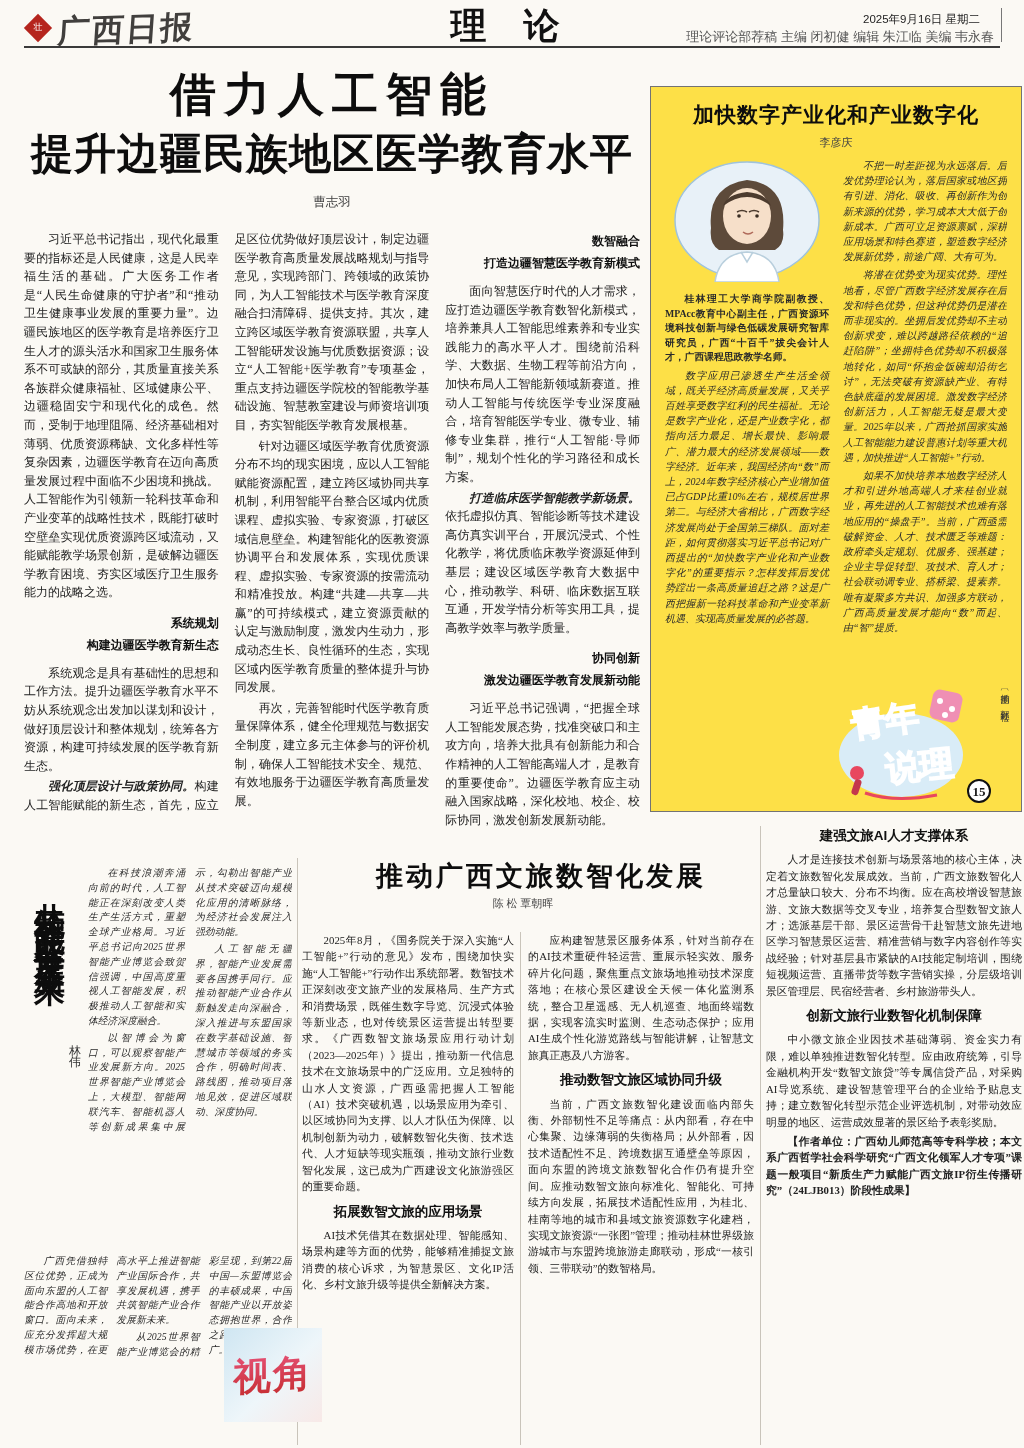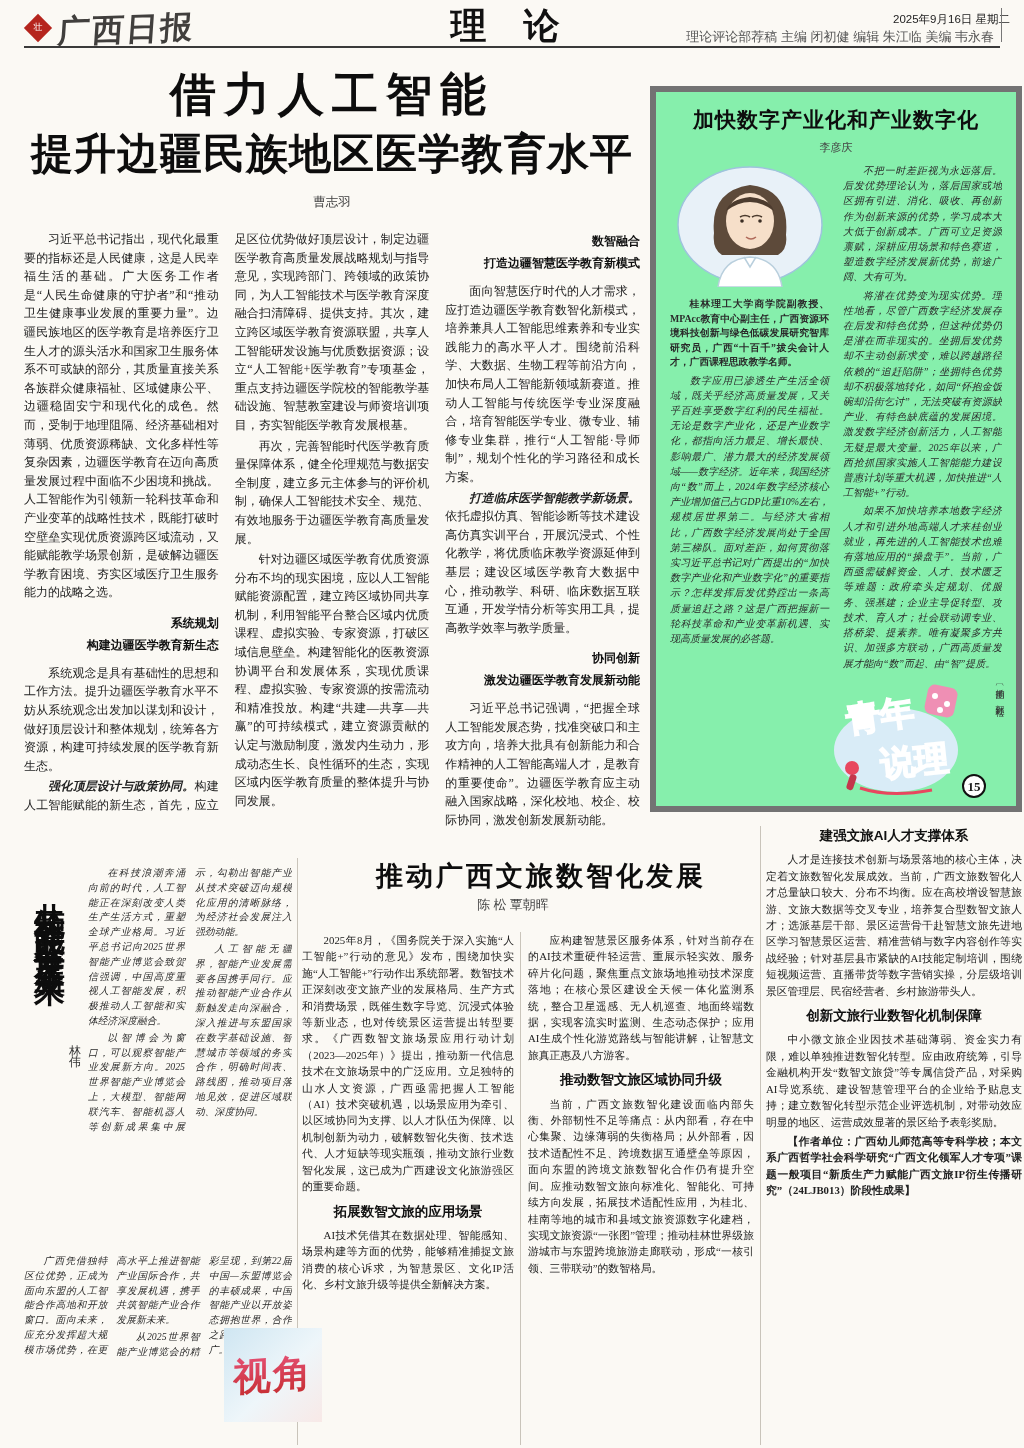--- a/index.html
+++ b/index.html
@@ -5,37 +5,37 @@
   * { margin:0; padding:0; box-sizing:border-box; }
   html,body { width:1024px; }
   body { font-family:"Liberation Serif", serif; background:#f6f3ec; color:#1c1c1c; }
   .page { position:relative; width:1024px; height:1448px; background:#fbf9f4; overflow:hidden; }
 
   
   .seal { position:absolute; left:28px; top:18px; width:20px; height:20px; background:#b5251d; transform:rotate(45deg); }
   .seal span { position:absolute; left:5px; top:3px; color:#fff; font-size:9px; transform:rotate(-45deg); }
   .paper-name { position:absolute; left:58px; top:8px; font-size:32px; font-weight:bold; color:#413f3d; transform:skewX(-6deg) rotate(-2deg); letter-spacing:2px; }
   .section-title { position:absolute; left:0; right:0; top:2px; text-align:center; font-size:36px; font-weight:bold; letter-spacing:14px; color:#111; }
-  .date-line { position:absolute; right:14px; top:12px; text-align:right; font-size:11.5px; color:#222; font-family:"Liberation Sans",sans-serif; }
+  .date-line { position:absolute; right:44px; top:12px; text-align:right; font-size:11.5px; color:#222; font-family:"Liberation Sans",sans-serif; }
   .staff-line { position:absolute; right:30px; top:28px; text-align:right; font-size:13px; color:#555; font-family:"Liberation Sans",sans-serif; }
   .header-rule { position:absolute; left:24px; right:24px; top:46px; height:2px; background:#3a3a3a; }
   .header-tick { position:absolute; right:22px; top:8px; width:1px; height:34px; background:#777; }
 
   
   .main-art { position:absolute; left:24px; top:64px; width:616px; }
   .main-h1 { text-align:center; font-size:46px; font-weight:bold; letter-spacing:8px; color:#0d0d0d; }
   .main-h2 { text-align:center; font-size:42px; font-weight:bold; letter-spacing:1px; color:#0d0d0d; }
   .main-byline { text-align:center; font-size:12.5px; margin-top:12px; color:#404040; }
   .main-body { position:absolute; left:24px; top:230px; width:616px; height:614px; column-count:3; column-gap:16px; font-size:12px; line-height:18.6px; text-align:justify; overflow:hidden; color:#222; }
   .main-body p { text-indent:2em; margin-bottom:2px; }
   .sec-head { font-family:"Liberation Sans",sans-serif; font-weight:bold; text-align:right; font-size:12px; line-height:22px; margin:10px 0 8px; break-inside:avoid; color:#111; }
   .runin { font-weight:bold; font-style:italic; }
 
   
-  .feature-box { position:absolute; left:650px; top:86px; width:372px; height:726px; border:6px solid #737373; background:#86efac; padding:12px 14px; }
+  .feature-box { position:absolute; left:650px; top:86px; width:372px; height:726px; border:1px solid #737373; background:#fde047; padding:12px 14px; }
   .feat-title { text-align:center; font-family:"Liberation Sans",sans-serif; font-size:21px; font-weight:bold; letter-spacing:1px; color:#0d0d0d; margin-top:2px; }
   .feat-byline { text-align:center; font-size:11px; color:#444; margin:6px 0 8px; }
   .feat-body { column-count:2; column-gap:14px; height:628px; overflow:hidden; font-size:10px; line-height:15.2px; text-align:justify; font-style:italic; color:#2a2a2a; }
   .feat-body p { text-indent:2em; margin-bottom:3px; }
   .feat-bio { font-weight:bold; font-style:normal; font-size:9.8px; line-height:14.5px; margin-bottom:6px; }
   .portrait-wrap { width:100%; height:128px; break-inside:avoid; margin-bottom:6px; text-align:center; }
   .badge-cluster { position:absolute; right:8px; bottom:6px; width:178px; height:120px; }
   .illu-credit { position:absolute; right:2px; top:0; writing-mode:vertical-rl; font-size:9px; letter-spacing:2px; color:#333; font-style:normal; height:110px; }
   .circle-num { position:absolute; right:22px; bottom:2px; width:24px; height:24px; border:2px solid #111; border-radius:50%; text-align:center; font-size:13px; line-height:21px; font-weight:bold; background:#fff; font-style:normal; }
 
@@ -46,21 +46,21 @@
   .left-title { position:absolute; left:28px; top:878px; writing-mode:vertical-rl; font-size:31px; font-weight:bold; letter-spacing:6px; height:378px; color:#0d0d0d; }
   .left-author { position:absolute; left:66px; top:1035px; writing-mode:vertical-rl; font-size:12px; letter-spacing:4px; color:#333; }
   .left-body-a { position:absolute; left:88px; top:866px; width:204px; height:378px; column-count:2; column-gap:10px; font-size:9.8px; line-height:14.8px; text-align:justify; font-style:italic; overflow:hidden; color:#2b2b2b; }
   .left-body-b { position:absolute; left:24px; top:1254px; width:268px; height:190px; column-count:3; column-gap:9px; font-size:9.8px; line-height:14.8px; text-align:justify; font-style:italic; overflow:hidden; color:#2b2b2b; }
   .left-body-a p, .left-body-b p { text-indent:2em; margin-bottom:2px; }
   .shijiao { position:absolute; left:224px; top:1328px; width:98px; height:94px; background:linear-gradient(135deg,#cfe6f2 0%,#eef6fa 55%,#f8e9e7 100%); display:flex; align-items:center; justify-content:center; }
   .shijiao span { font-size:38px; font-weight:bold; font-family:"Liberation Sans",sans-serif; background:linear-gradient(180deg,#e8537a,#c22a2a); -webkit-background-clip:text; background-clip:text; color:#c93050; transform:rotate(-4deg) skewX(-4deg); letter-spacing:2px; -webkit-text-fill-color:transparent; }
 
   
   .mid-title { position:absolute; left:312px; top:858px; width:458px; text-align:center; font-size:27px; font-weight:bold; letter-spacing:3px; color:#0d0d0d; font-family:"Liberation Sans",sans-serif; }
-  .mid-byline { position:absolute; left:284px; top:896px; width:458px; text-align:center; font-size:13px; color:#444; }
+  .mid-byline { position:absolute; left:294px; top:896px; width:458px; text-align:center; font-size:11px; color:#444; }
   .mid-col { position:absolute; font-size:10.8px; line-height:16.4px; text-align:justify; overflow:hidden; color:#222; }
   .mid-col p { text-indent:2em; margin-bottom:3px; }
   .mid-colA { left:302px; top:932px; width:212px; height:513px; }
   .mid-colB { left:528px; top:932px; width:226px; height:513px; }
   .mid-colC { left:766px; top:826px; width:256px; height:619px; }
   .sub-head { font-family:"Liberation Sans",sans-serif; font-weight:bold; font-size:13.5px; text-align:center; margin:9px 0 7px; break-inside:avoid; color:#111; }
   .author-unit { font-weight:bold; text-indent:2em; font-size:10.8px; }
 </style>
 </head>
 <body>
@@ -84,22 +84,22 @@
   </div>
 
   <div class="main-body">
     <p>习近平总书记指出，现代化最重要的指标还是人民健康，这是人民幸福生活的基础。广大医务工作者是“人民生命健康的守护者”和“推动卫生健康事业发展的重要力量”。边疆民族地区的医学教育是培养医疗卫生人才的源头活水和国家卫生服务体系不可或缺的部分，其质量直接关系各族群众健康福祉、区域健康公平、边疆稳固安宁和现代化的成色。然而，受制于地理阻隔、经济基础相对薄弱、优质资源稀缺、文化多样性等复杂因素，边疆医学教育在迈向高质量发展过程中面临不少困境和挑战。人工智能作为引领新一轮科技革命和产业变革的战略性技术，既能打破时空壁垒实现优质资源跨区域流动，又能赋能教学场景创新，是破解边疆医学教育困境、夯实区域医疗卫生服务能力的战略之选。</p>
     <div class="sec-head">
       <span>系统规划</span><br>
       <span>构建边疆医学教育新生态</span>
     </div>
     <p>系统观念是具有基础性的思想和工作方法。提升边疆医学教育水平不妨从系统观念出发加以谋划和设计，做好顶层设计和整体规划，统筹各方资源，构建可持续发展的医学教育新生态。</p>
     <p><span class="runin">强化顶层设计与政策协同。</span><span>构建人工智能赋能的新生态，首先，应立足区位优势做好顶层设计，制定边疆医学教育高质量发展战略规划与指导意见，实现跨部门、跨领域的政策协同，为人工智能技术与医学教育深度融合扫清障碍、提供支持。其次，建立跨区域医学教育资源联盟，共享人工智能研发设施与优质数据资源；设立“人工智能+医学教育”专项基金，重点支持边疆医学院校的智能教学基础设施、智慧教室建设与师资培训项目，夯实智能医学教育发展根基。</span></p>
+    <p>针对边疆区域医学教育优质资源分布不均的现实困境，应以人工智能赋能资源配置，建立跨区域协同共享机制，利用智能平台整合区域内优质课程、虚拟实验、专家资源，打破区域信息壁垒。构建智能化的医教资源协调平台和发展体系，实现优质课程、虚拟实验、专家资源的按需流动和精准投放。构建“共建—共享—共赢”的可持续模式，建立资源贡献的认定与激励制度，激发内生动力，形成动态生长、良性循环的生态，实现区域内医学教育质量的整体提升与协同发展。</p>
     <p>再次，完善智能时代医学教育质量保障体系，健全伦理规范与数据安全制度，建立多元主体参与的评价机制，确保人工智能技术安全、规范、有效地服务于边疆医学教育高质量发展。</p>
-    <p>针对边疆区域医学教育优质资源分布不均的现实困境，应以人工智能赋能资源配置，建立跨区域协同共享机制，利用智能平台整合区域内优质课程、虚拟实验、专家资源，打破区域信息壁垒。构建智能化的医教资源协调平台和发展体系，实现优质课程、虚拟实验、专家资源的按需流动和精准投放。构建“共建—共享—共赢”的可持续模式，建立资源贡献的认定与激励制度，激发内生动力，形成动态生长、良性循环的生态，实现区域内医学教育质量的整体提升与协同发展。</p>
     <div class="sec-head">
       <span>数智融合</span><br>
       <span>打造边疆智慧医学教育新模式</span>
     </div>
     <p>面向智慧医疗时代的人才需求，应打造边疆医学教育数智化新模式，培养兼具人工智能思维素养和专业实践能力的高水平人才。围绕前沿科学、大数据、生物工程等前沿方向，加快布局人工智能新领域新赛道。推动人工智能与传统医学专业深度融合，培育智能医学专业、微专业、辅修专业集群，推行“人工智能·导师制”，规划个性化的学习路径和成长方案。</p>
     <p><span class="runin">打造临床医学智能教学新场景。</span><span>依托虚拟仿真、智能诊断等技术建设高仿真实训平台，开展沉浸式、个性化教学，将优质临床教学资源延伸到基层；建设区域医学教育大数据中心，推动教学、科研、临床数据互联互通，开发学情分析等实用工具，提高教学效率与教学质量。</span></p>
     <div class="sec-head">
       <span>协同创新</span><br>
       <span>激发边疆医学教育发展新动能</span>
     </div>

